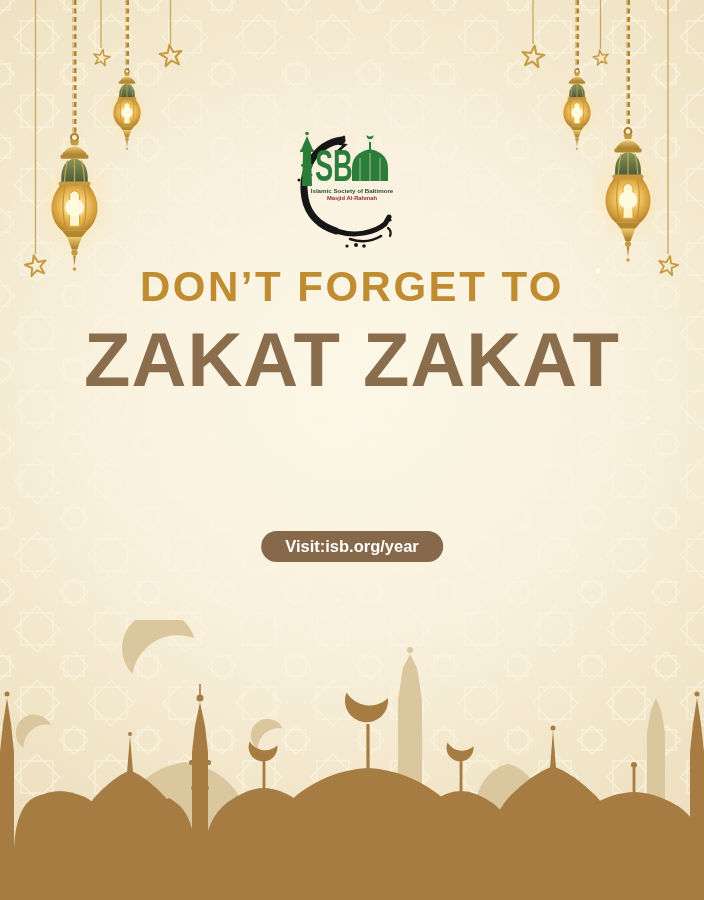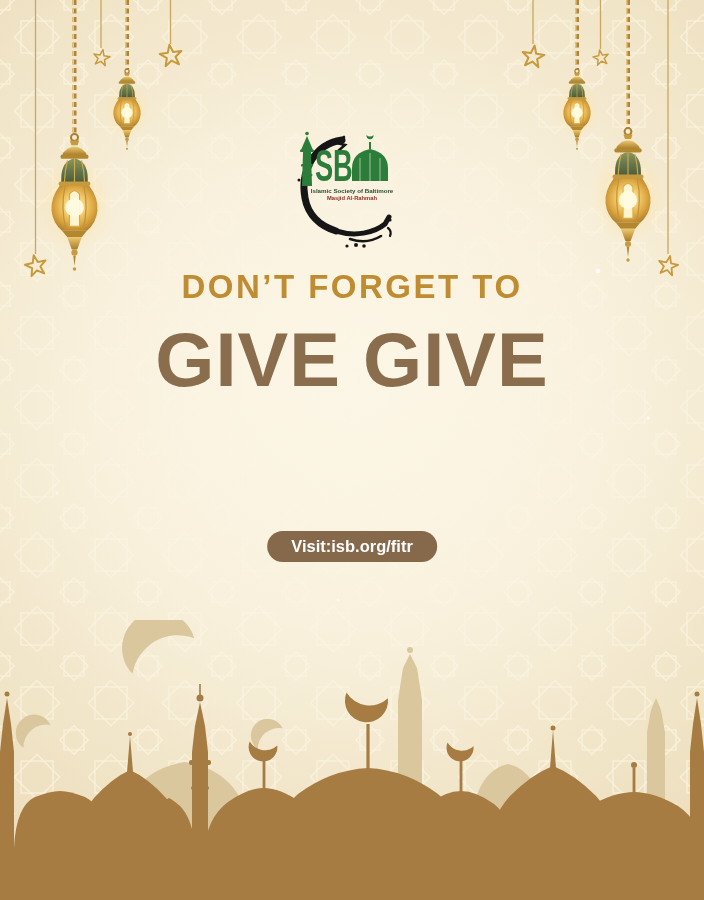--- a/index.html
+++ b/index.html
@@ -11,21 +11,21 @@
   }
   .layer{position:absolute;inset:0;}
   svg{display:block;}
   .abs{position:absolute;}
   
   .pattern{position:absolute;inset:0;}
   .wash{position:absolute;inset:0;
     background:radial-gradient(ellipse 80% 55% at 50% 45%, rgba(252,246,230,.75) 0%, rgba(252,246,230,.35) 45%, rgba(252,246,230,0) 75%);}
   
   .title1{position:absolute;top:263px;left:0;width:100%;text-align:center;
-    font-size:33px;line-height:47px;font-weight:700;letter-spacing:2.5px;color:var(--title1);}
+    font-size:42px;line-height:47px;font-weight:700;letter-spacing:2.5px;color:var(--title1);}
   .title2{position:absolute;top:322px;left:0;width:100%;text-align:center;
     font-size:76px;line-height:76px;font-weight:700;letter-spacing:1px;color:var(--title2);}
   .bodytext{position:absolute;top:414px;left:50%;transform:translateX(-50%);
     width:545px;text-align:center;font-size:18px;line-height:26.5px;color:var(--body-text);}
   .cta{position:absolute;top:531px;left:50%;transform:translateX(-50%);
     background:var(--cta-bg);color:var(--cta-text);border:none;cursor:pointer;
     border-radius:16px;padding:6px 24px 7px;font-size:16.5px;line-height:18px;
     font-family:"Liberation Sans",sans-serif;white-space:nowrap;}
   .cta .pre{font-weight:700;margin-right:0;}
   .cta .lnk{font-weight:700;}
@@ -183,25 +183,25 @@
       <path d="M100,21 V14" stroke="var(--logo-green)" stroke-width="2"></path>
       <use href="#cresL" transform="translate(100,6) scale(0.22)" fill="var(--logo-green)"></use>
       <path d="M90,30 V53 M100,25 V53 M110,30 V53" stroke="#f6efda" stroke-width="1.2" opacity="0.5"></path>
     </g>
 
     <text x="82" y="64.5" text-anchor="middle" font-size="6.2" font-weight="700" fill="var(--logo-dark)">Islamic Society of Baltimore</text>
     <text x="82" y="72" text-anchor="middle" font-size="5.8" font-weight="700" fill="var(--logo-red)">Masjid Al-Rahmah</text>
   </svg>
 
   <div class="title1">DON’T FORGET TO</div>
-  <div class="title2">GIVE GIVE</div>
+  <div class="title2">ZAKAT ZAKAT</div>
 
 
   <button class="cta">
-    <span class="pre">Visit:</span><span class="lnk">isb.org/fitr</span>
+    <span class="pre">Visit:</span><span class="lnk">isb.org/year</span>
   </button>
 
   <svg class="abs" style="left:0;bottom:0;" width="704" height="280" viewBox="0 0 704 280">
     <defs>
       <path id="cres" d="M-15.5,4 A16,16 0 1 0 15.5,4 A20,20 0 0 1 -15.5,4 Z"></path>
     </defs>
 
     <g class="faded">
       <use href="#cres" transform="translate(168,44) rotate(150) scale(2.3)"></use>
       <use href="#cres" transform="translate(40,120) rotate(140) scale(1.15)"></use>

